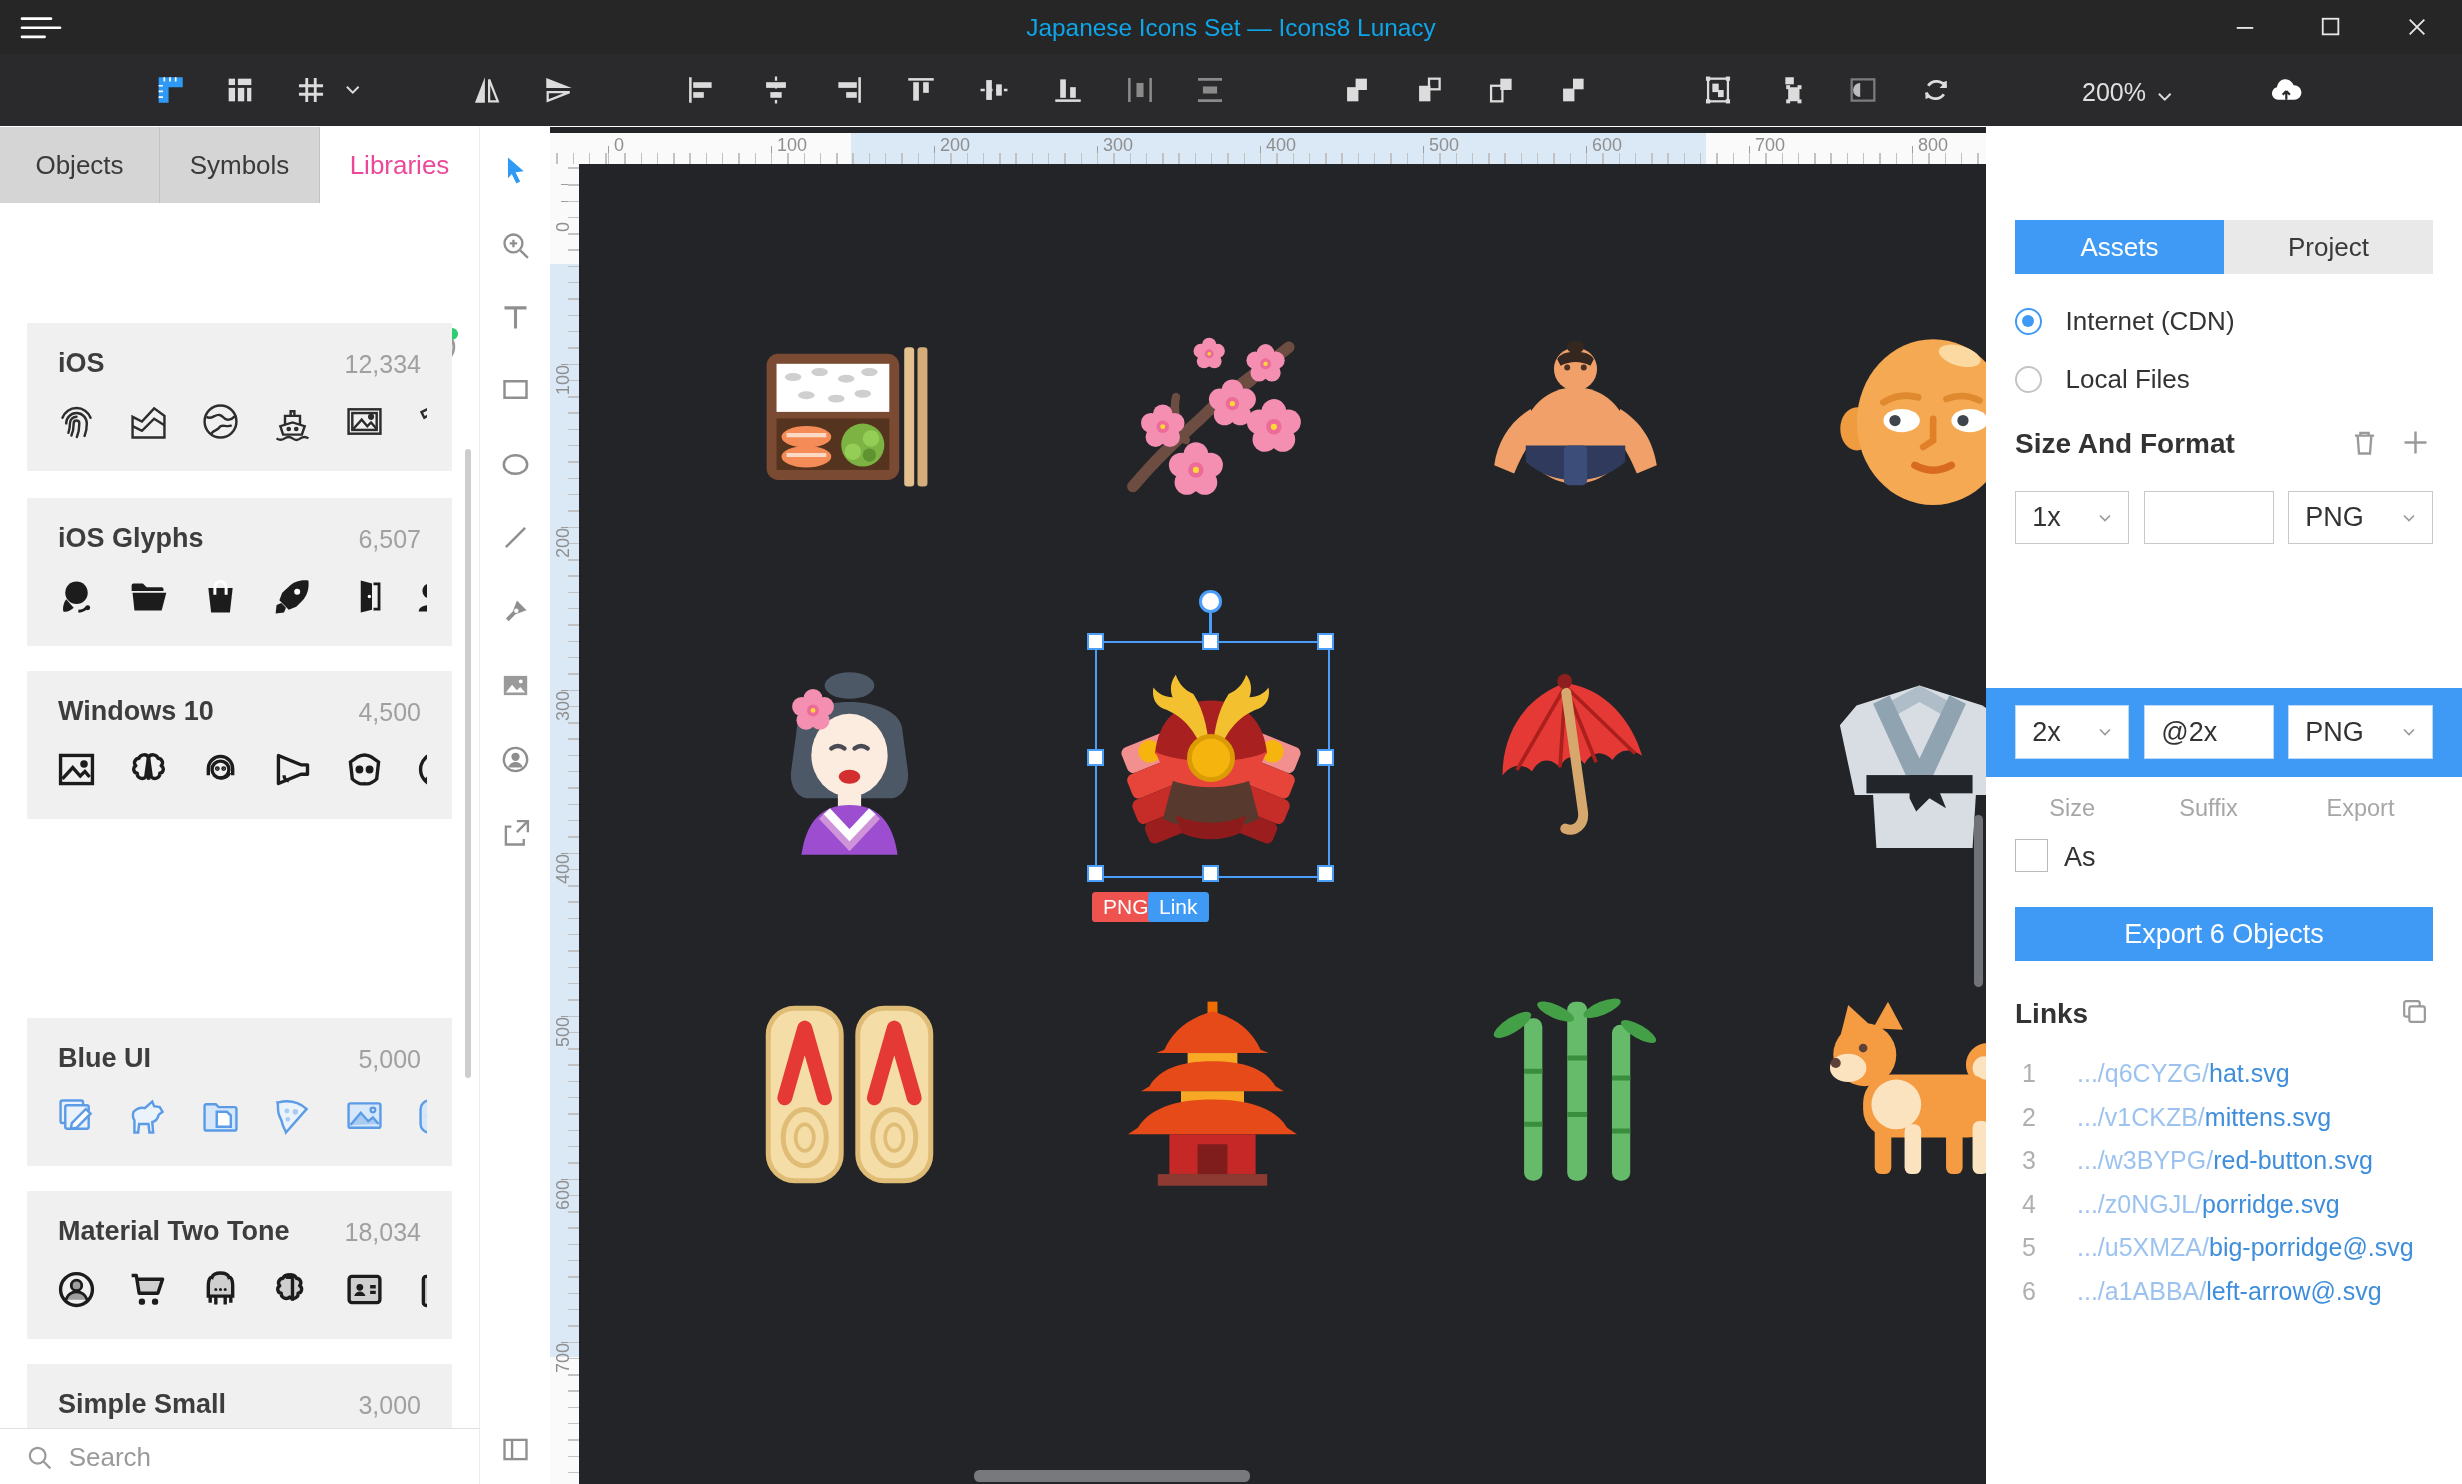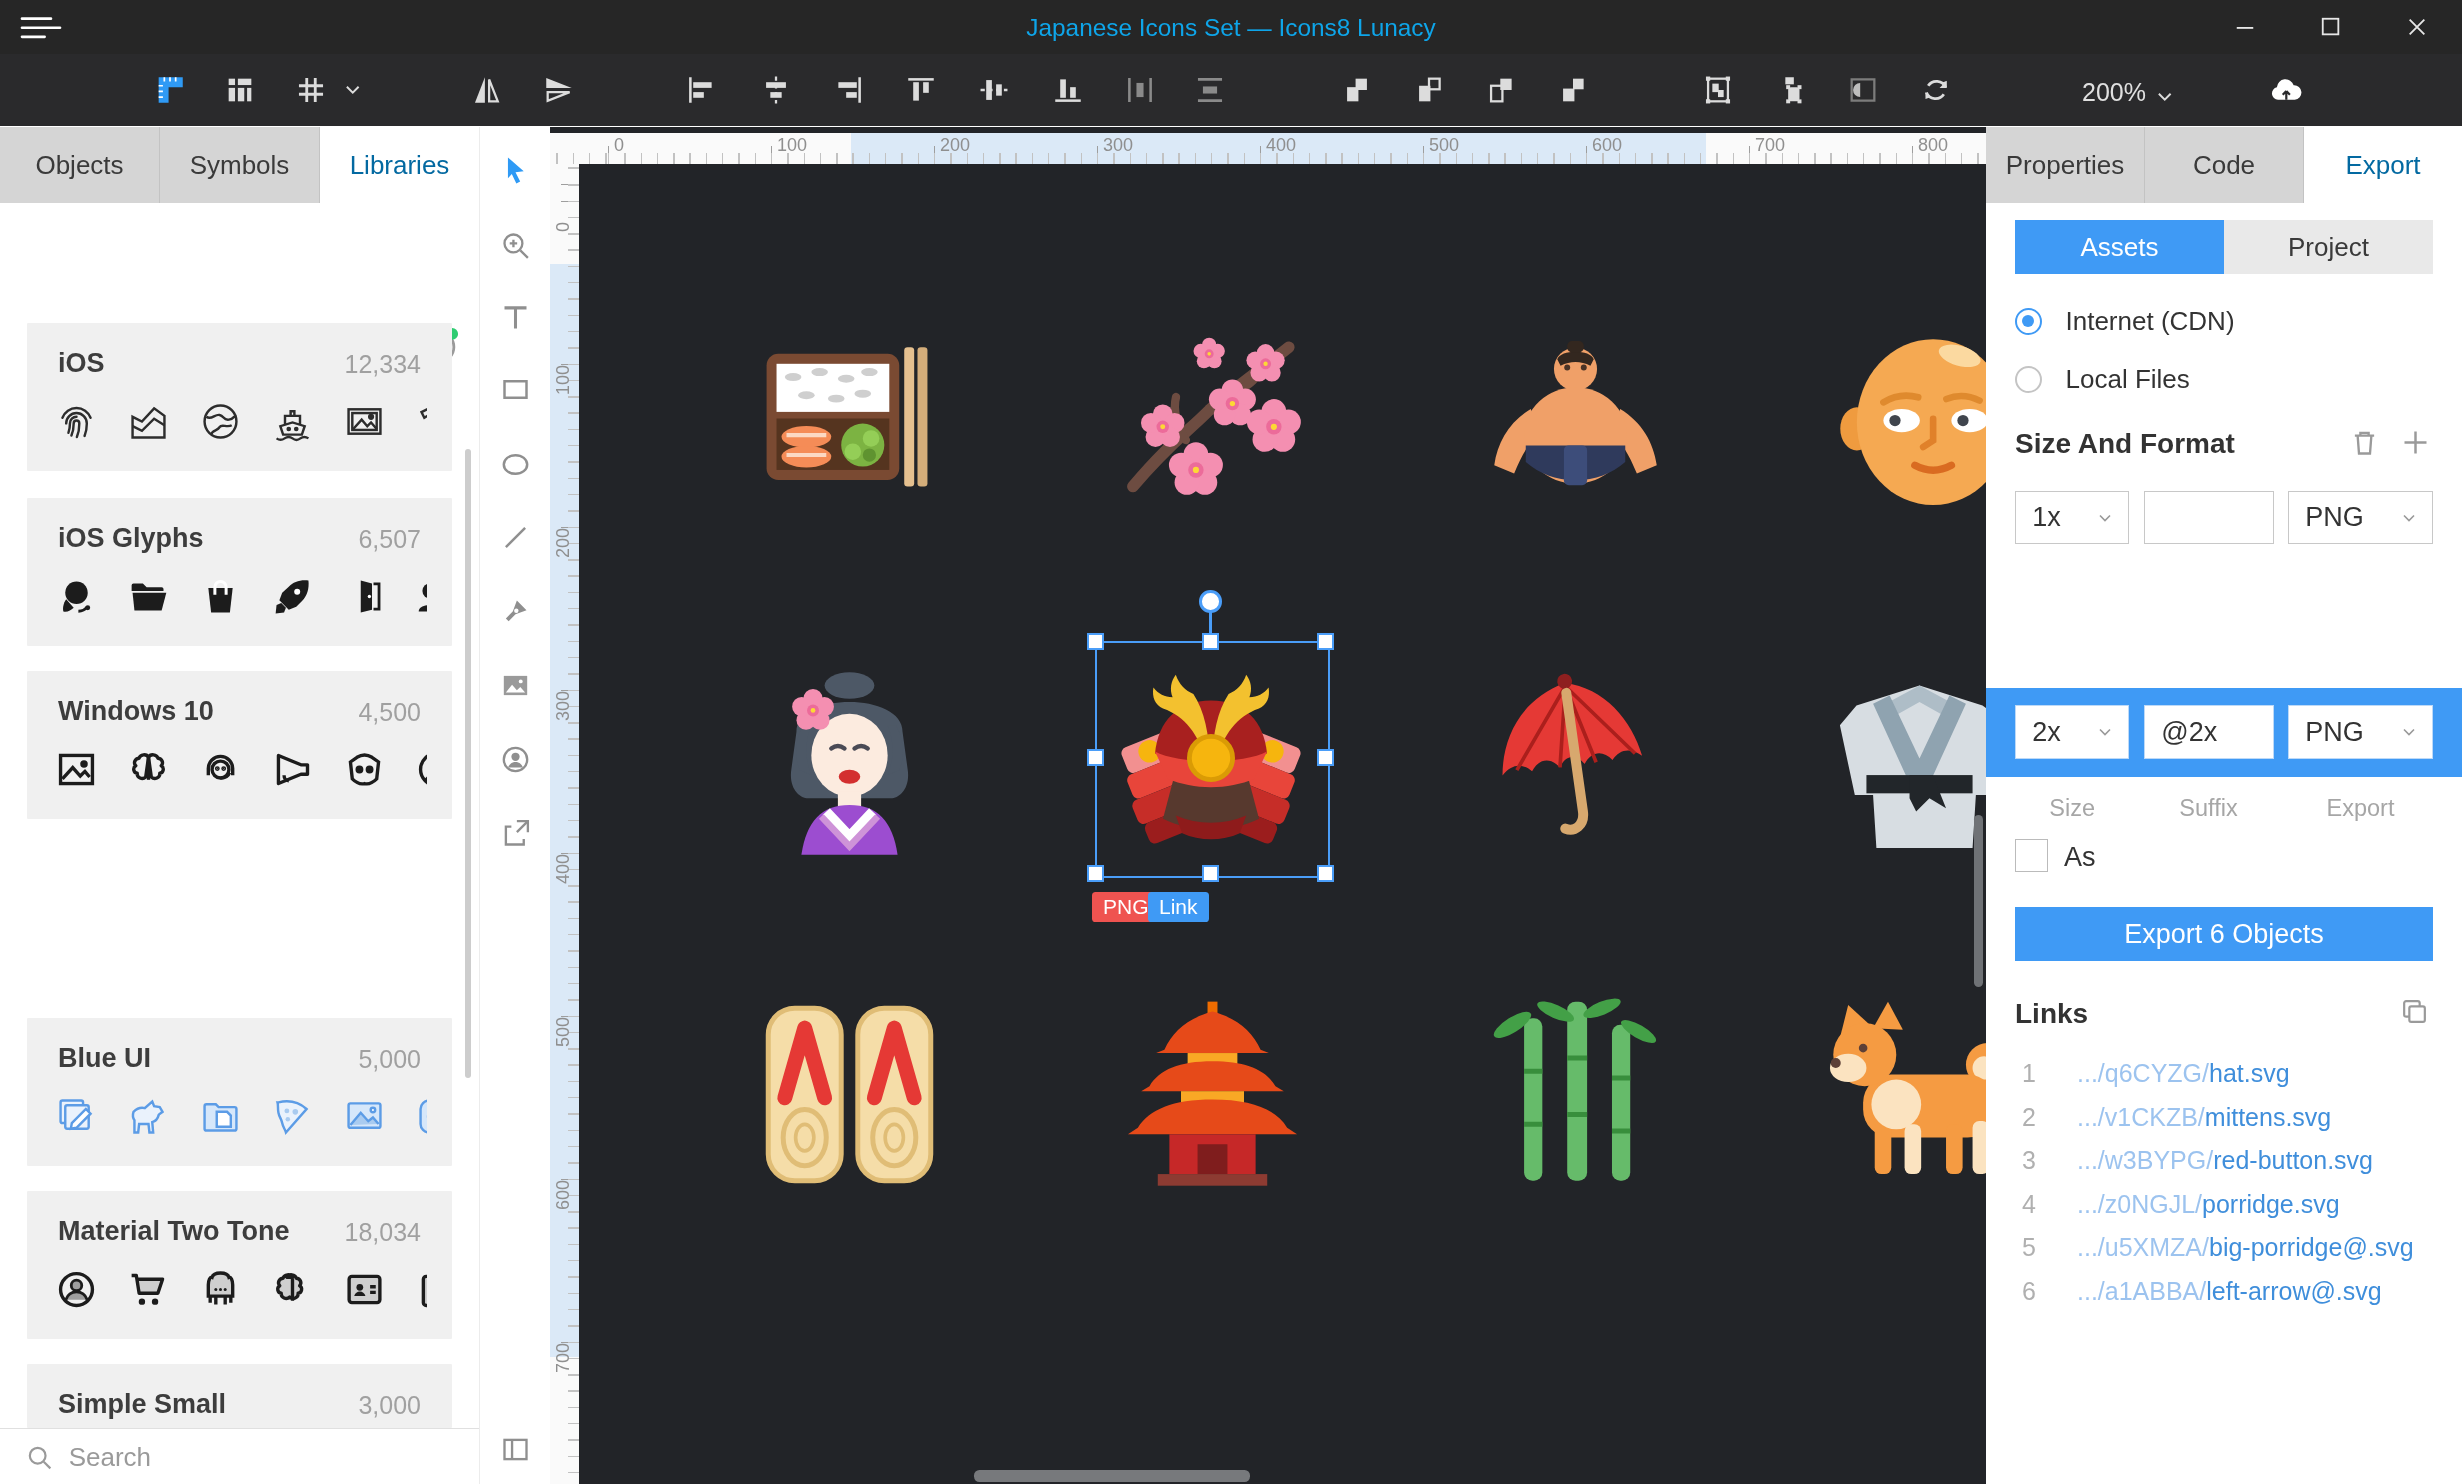--- a/index.html
+++ b/index.html
@@ -14,21 +14,21 @@
   .toolbar{position:absolute;left:0;top:54px;width:2462px;height:72px;background:#2a2a2c;}
   .tbi{position:absolute;top:18px;width:36px;height:36px;display:flex;align-items:center;justify-content:center;}
   .zoomlbl{position:absolute;top:23.5px;color:#e0e0e0;font-size:25px;}
 
   
   .sidebar{position:absolute;left:0;top:127px;width:479px;height:1358px;background:#fff;}
   .tabs{position:absolute;left:0;top:0;width:100%;height:76px;display:flex;}
   .tab{flex:1;display:flex;align-items:center;justify-content:center;font-size:26px;color:#3a3a3a;
        background:#d5d5d5;border-right:0.9px solid #c3c3c3;cursor:pointer;}
   .tab:last-child{border-right:none;}
-  .tab.active{background:#fff;color:#0369a1;}
+  .tab.active{background:#fff;color:#ec4899;}
   .lib-head{position:absolute;left:34px;top:264px;font-size:33px;font-weight:bold;color:#333;}
   .lib-card{position:absolute;left:27px;width:425px;background:#f0f0f0;border-radius:1px;overflow:hidden;}
   .lib-title{position:absolute;left:31px;top:25px;font-size:27px;font-weight:600;color:#3d3d3d;}
   .lib-count{position:absolute;right:31px;top:27px;font-size:25px;color:#a0a0a0;}
   .lib-icons{position:absolute;left:27px;top:76px;width:373px;height:54px;display:flex;gap:27px;overflow:hidden;}
   .mini-icon{width:45px;height:45px;flex:0 0 auto;}
   .side-scroll{position:absolute;left:465px;top:322px;width:6.3px;height:629px;background:#cdcdcd;border-radius:3.6px;}
   .searchbar{position:absolute;left:0;top:1301px;width:479px;height:57px;background:#fff;border-top:0.9px solid #e0e0e0;display:flex;align-items:center;}
   .searchbar input{border:none;outline:none;font-size:26px;color:#444;font-family:"Liberation Sans",sans-serif;width:344px;}
   .searchbar input::placeholder{color:#9a9a9a;}
@@ -1036,25 +1036,20 @@
     <div class="handle" style="left:652px;top:738px"></div>
     <div class="handle" style="left:767px;top:738px"></div>
     <div class="badge" style="left:542px;top:765px;background:#ef5350">PNG</div>
     <div class="badge" style="left:598px;top:765px;background:#3f9af5">Link</div>
 
     <div class="scroll-v"></div>
     <div class="scroll-h"></div>
   </div>
 
   <div class="rpanel">
-    <div class="tabs">
-      <div class="tab">Properties</div>
-      <div class="tab">Code</div>
-      <div class="tab active">Export</div>
-    </div>
 
     <div class="seg">
       <div class="on">Assets</div>
       <div class="off">Project</div>
     </div>
 
     <div class="radio-row" style="top:179px">
       <div class="radio sel"></div>
       <span>Internet (CDN)</span>
     </div>

